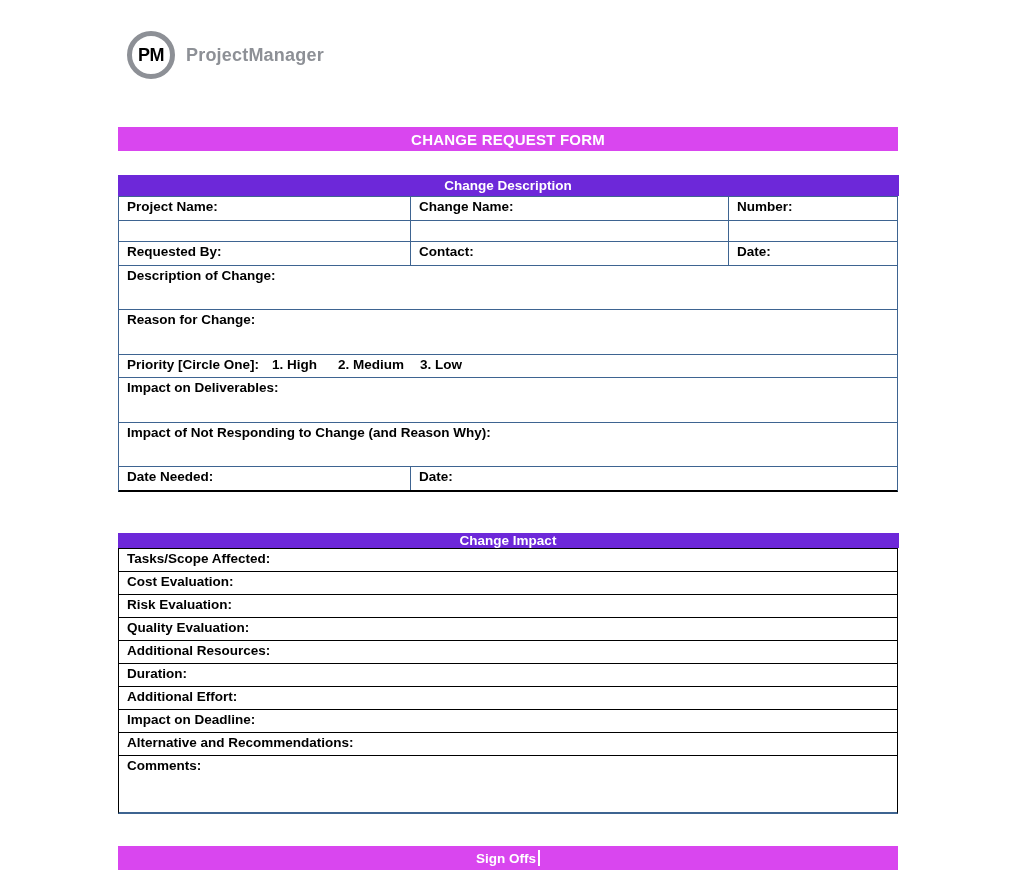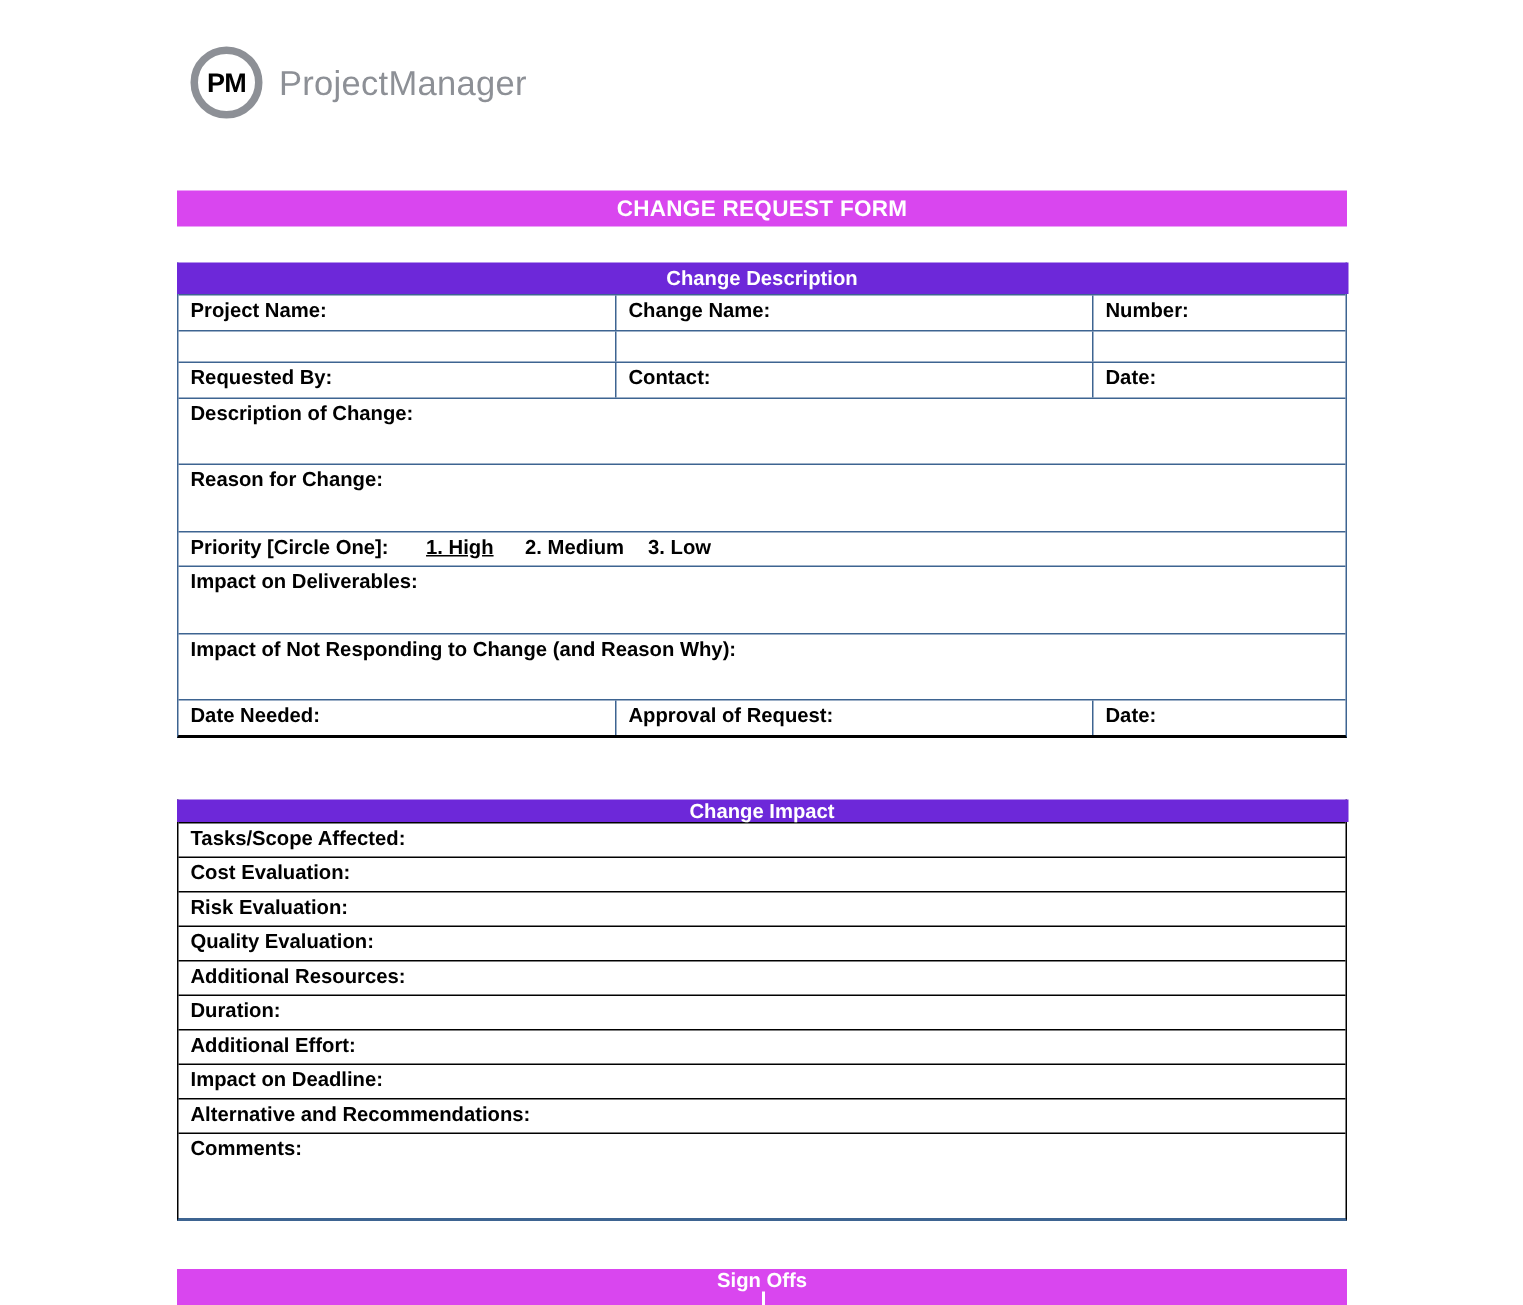--- a/index.html
+++ b/index.html
@@ -16,33 +16,33 @@
   .logo { position: absolute; left: 127px; top: 31px; display: flex; align-items: center; }
   .logo-circle {
     width: 48px; height: 48px; border-radius: 50%;
     border: 5px solid #8d9096;
     display: flex; align-items: center; justify-content: center;
   }
   .logo-circle span {
     font-size: 18px; font-weight: bold; color: #000000; letter-spacing: -0.5px;
   }
   .logo-name {
-    margin-left: 11px; font-size: 23px; font-weight: 400; color: #8d9096;
+    margin-left: 11px; font-size: 18px; font-weight: 700; color: #8d9096;
     letter-spacing: 0.2px;
   }
 
   
   .black-bar {
     position: absolute; left: 118px; width: 780px;
     background: #d946ef; color: #fff;
     display: flex; align-items: center; justify-content: center;
     font-weight: bold;
   }
   .title-bar { top: 127px; height: 24px; font-size: 15px; letter-spacing: 0.2px; }
-  .signoff-bar { top: 846px; height: 24px; font-size: 13.5px; flex-direction: column; }
+  .signoff-bar { top: 846px; height: 24px; font-size: 13.5px; }
 
   .caret {
     display: inline-block; width: 2px; height: 16px; background: #fff;
     margin-left: 2px; vertical-align: middle;
   }
 
   
   .table1 {
     position: absolute; left: 118px; top: 175px; width: 780px;
     border-left: 1.5px solid #3e6491; border-right: 1.5px solid #3e6491;
@@ -59,21 +59,21 @@
   .t1row:first-of-type { border-top: none; }
   .t1row .cell { padding: 2px 0 0 8px; font-weight: bold; font-size: 13.5px; }
   .c1 { width: 292px; border-right: 1.5px solid #3e6491; }
   .c2 { width: 318px; border-right: 1.5px solid #3e6491; }
   .c3 { flex: 1; }
   .h24 { height: 22.5px; }
   .h22 { height: 20.5px; }
   .h45 { height: 43.5px; }
   .full { width: 100%; }
   .priority-row { display: flex; align-items: flex-start; }
-  .priority-row .opt1 { margin-left: 25px; text-decoration: underline; }
+  .priority-row .opt1 { margin-left: 13px; }
   .priority-row .opt2 { margin-left: 21px; }
   .priority-row .opt3 { margin-left: 16px; }
   .priority-row span { font-weight: bold; font-size: 13.5px; }
 
   
   .table2 {
     position: absolute; left: 118px; top: 533px; width: 780px;
     border-left: 1.5px solid #000; border-right: 1.5px solid #000;
     border-bottom: 2px solid #3e6491;
   }
@@ -141,21 +141,20 @@
   <div class="t1row">
     <div class="cell full h45"><span>Impact on Deliverables:</span></div>
   </div>
 
   <div class="t1row">
     <div class="cell full h45"><span>Impact of Not Responding to Change (and Reason Why):</span></div>
   </div>
 
   <div class="t1row">
     <div class="cell c1 h24"><span>Date Needed:</span></div>
-    <div class="cell c2 h24"><span>Approval of Request:</span></div>
     <div class="cell c3 h24"><span>Date:</span></div>
   </div>
 </div>
 
 <div class="table2">
   <div class="sec-head">
     <span>Change Impact</span>
   </div>
   <div class="t2row"><span>Tasks/Scope Affected:</span></div>
   <div class="t2row"><span>Cost Evaluation:</span></div>

